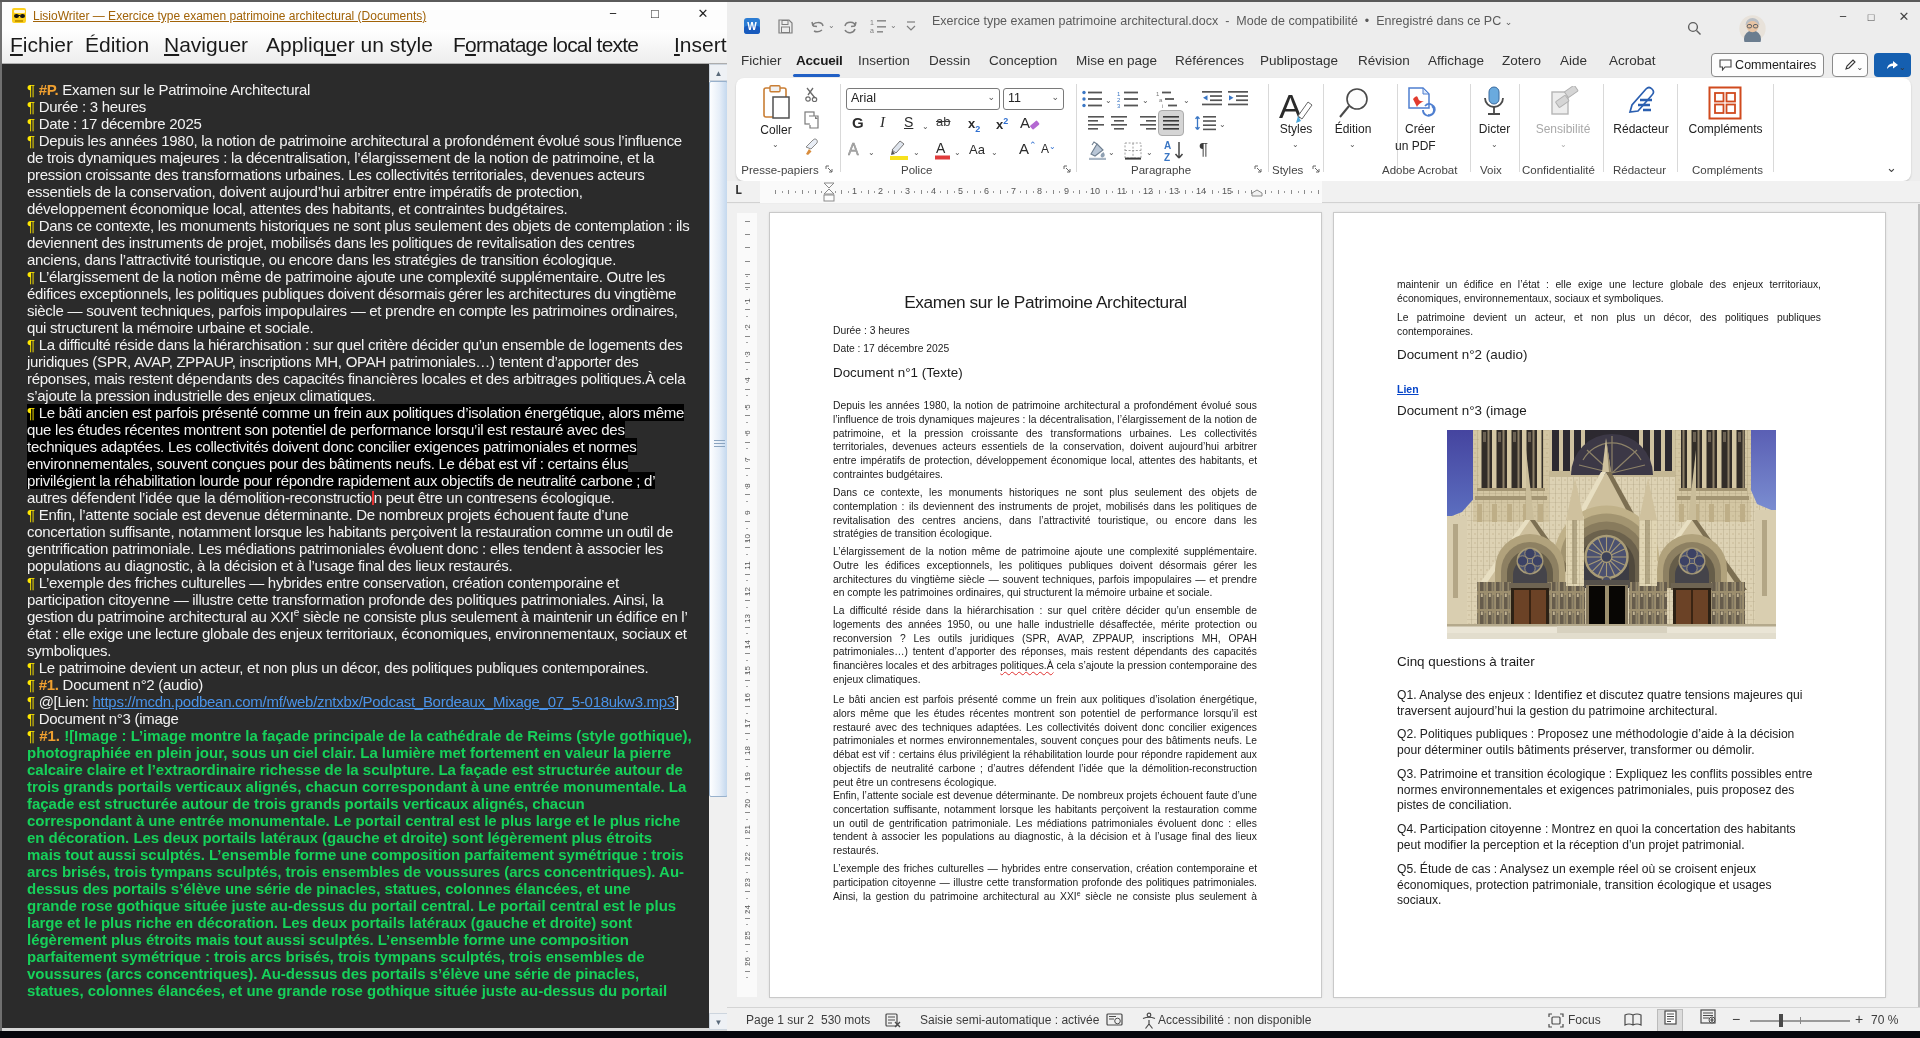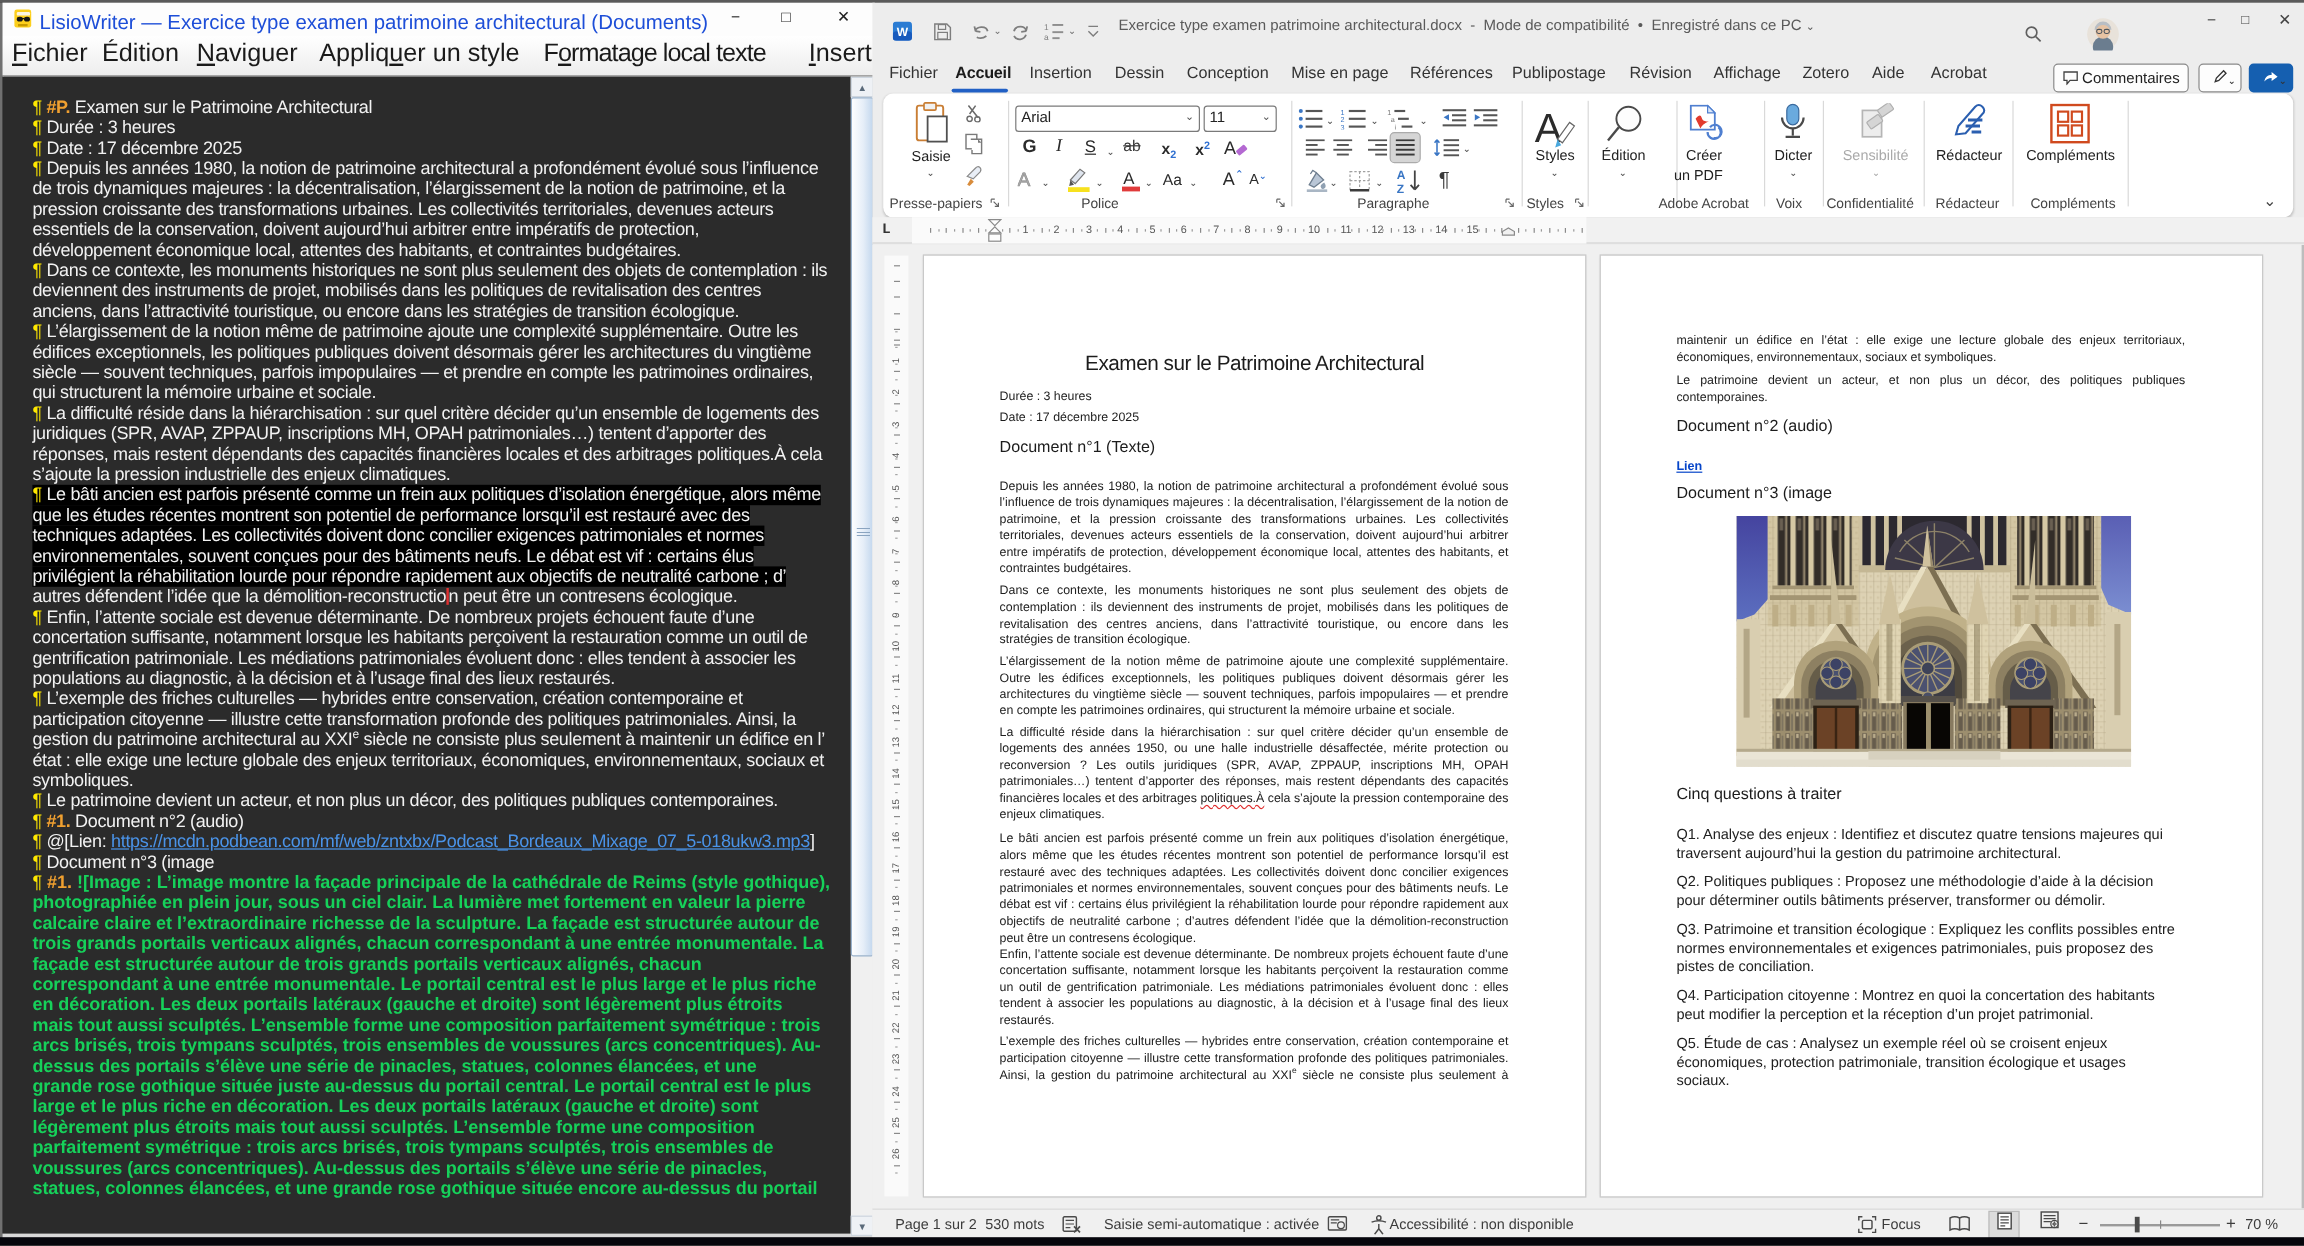--- a/index.html
+++ b/index.html
@@ -10,21 +10,21 @@
 .botbar { position:absolute; left:0; top:1031px; width:1920px; height:7px; background:#06060c; z-index:50;}
 
 
 #lwin { position:absolute; left:0; top:2px; width:727px; height:1030px; background:#2b2b2b;
   border-left:2px solid #707070; }
 .ltitle { position:absolute; left:0; top:0; width:727px; height:28px; background:#fdfdfd; }
 .lic { position:absolute; left:10px; top:6px; width:14px; height:15px; border-radius:2px; background:#fccf1d; }
 .lic b { position:absolute; left:1.5px; top:1.5px; width:11px; height:3.5px; background:#fdf6e3; border-radius:1px;}
 .lic i { position:absolute; top:5.5px; width:5px; height:4.5px; border-radius:50%; background:#151515;}
 .lic u { position:absolute; left:3px; top:11.5px; width:8px; height:2px; background:#c79a00;}
-.ltxt { position:absolute; left:31px; top:7px; font-size:17px; color:#1d4ed8; white-space:nowrap;}
+.ltxt { position:absolute; left:31px; top:7px; font-size:12px; color:#a16207; white-space:nowrap;text-decoration:underline;}
 .wbtn { position:absolute; top:4px; width:20px; text-align:center; font-size:13px; color:#222;}
 .lmenu { position:absolute; left:0; top:28px; width:726px; height:34px; overflow:hidden;
   background:linear-gradient(#ffffff,#ededed); border-bottom:1px solid #adadad; }
 .lmenu span { position:absolute; top:3px; font-size:21px; color:#1a1a1a; white-space:nowrap; }
 .led { position:absolute; left:1px; top:62px; width:706px; height:966px; background:#2b2b2b;
   overflow:hidden; padding:17px 0 0 24px; }
 .led .l { height:17px; line-height:17px; font-size:15px; letter-spacing:-0.28px; color:#f2f2f2; white-space:nowrap; }
 .led .p { color:#ffe800; }
 .led .o { color:#f0a030; }
 .led .hl { background:#000; }
@@ -187,21 +187,21 @@
 <div class="l g"><b class="gt">correspondant à une entrée monumentale. Le portail central est le plus large et le plus riche</b></div>
 <div class="l g"><b class="gt">en décoration. Les deux portails latéraux (gauche et droite) sont légèrement plus étroits</b></div>
 <div class="l g"><b class="gt">mais tout aussi sculptés. L’ensemble forme une composition parfaitement symétrique : trois</b></div>
 <div class="l g"><b class="gt">arcs brisés, trois tympans sculptés, trois ensembles de voussures (arcs concentriques). Au-</b></div>
 <div class="l g"><b class="gt">dessus des portails s’élève une série de pinacles, statues, colonnes élancées, et une</b></div>
 <div class="l g"><b class="gt">grande rose gothique située juste au-dessus du portail central. Le portail central est le plus</b></div>
 <div class="l g"><b class="gt">large et le plus riche en décoration. Les deux portails latéraux (gauche et droite) sont</b></div>
 <div class="l g"><b class="gt">légèrement plus étroits mais tout aussi sculptés. L’ensemble forme une composition</b></div>
 <div class="l g"><b class="gt">parfaitement symétrique : trois arcs brisés, trois tympans sculptés, trois ensembles de</b></div>
 <div class="l g"><b class="gt">voussures (arcs concentriques). Au-dessus des portails s’élève une série de pinacles,</b></div>
-<div class="l g"><b class="gt">statues, colonnes élancées, et une grande rose gothique située encore au-dessus du portail</b></div>
+<div class="l g"><b class="gt">statues, colonnes élancées, et une grande rose gothique située juste au-dessus du portail</b></div>
   </div>
   <div style="position:absolute;left:0;top:1026px;width:727px;height:4px;background:#d8d8d8"></div>
   <div class="lsb">
     <div class="lsb-up">▲</div>
     <div class="lsb-thumb">
         <div class="grip"></div>
       </div>
     <div class="lsb-dn">▼</div>
   </div>
 </div>
@@ -281,21 +281,21 @@
           <path d="M1 11 C1.5 7,4 5.5,7 5.5 V3 L12 7 L7 10.5 V8 C4.5 8,2.5 9,1 11z" fill="#fff"></path>
         </svg> <span style="font-size:8px">⌄</span></div>
   </div>
   <div class="ribbon">
 
     <svg class="ric" style="left:25px;top:7px" width="32" height="36" viewBox="0 0 32 36">
         <rect x="3" y="3" width="22" height="29" rx="2" fill="#fff" stroke="#c97e34" stroke-width="1.6"></rect>
         <rect x="9" y="0.8" width="10" height="6" rx="1" fill="#f1f1f1" stroke="#c97e34" stroke-width="1.4"></rect>
         <rect x="12" y="12" width="16" height="21" fill="#fff" stroke="#505050" stroke-width="1.5"></rect>
       </svg>
-    <div class="biglabel" style="left:20px;top:45px;width:40px;text-align:center">Saisie</div>
+    <div class="biglabel" style="left:20px;top:45px;width:40px;text-align:center">Coller</div>
     <span class="chev" style="left:36px;top:62px">⌄</span>
     <svg class="ric" style="left:68px;top:9px" width="16" height="15" viewBox="0 0 16 15">
         <path d="M3 1 L11 11 M9 1 L4 8" stroke="#6a6a6a" stroke-width="1.3" fill="none"></path>
         <circle cx="4" cy="12" r="2.2" fill="none" stroke="#6a6a6a" stroke-width="1.2"></circle>
         <circle cx="10.5" cy="12.5" r="2.2" fill="none" stroke="#6a6a6a" stroke-width="1.2"></circle>
       </svg>
     <svg class="ric" style="left:68px;top:33px" width="17" height="19" viewBox="0 0 17 19">
         <rect x="1" y="1" width="9" height="12" fill="#fff" stroke="#7a7a7a" stroke-width="1.2"></rect>
         <path d="M5 5 h9 v12 h-8 v-3" fill="#fff" stroke="#7a7a7a" stroke-width="1.2"></path>
         <path d="M11 5 l3 3 h-3z" fill="#7a7a7a"></path>

